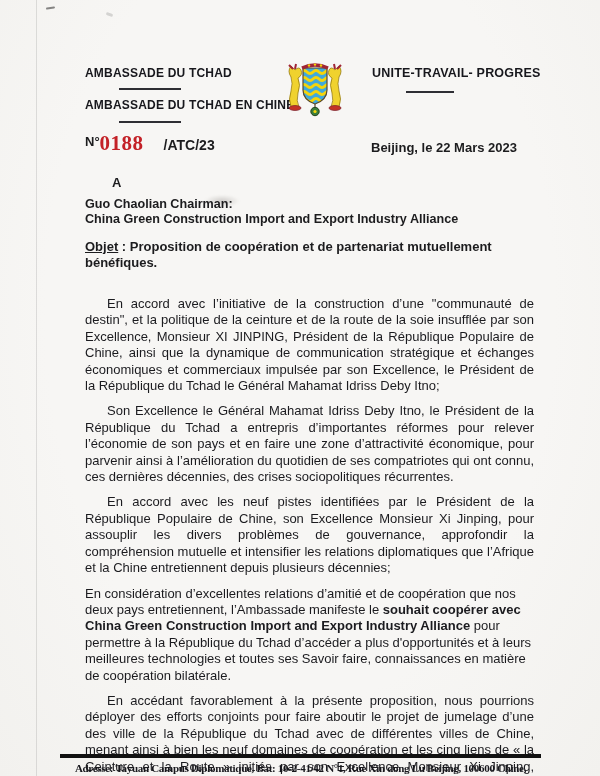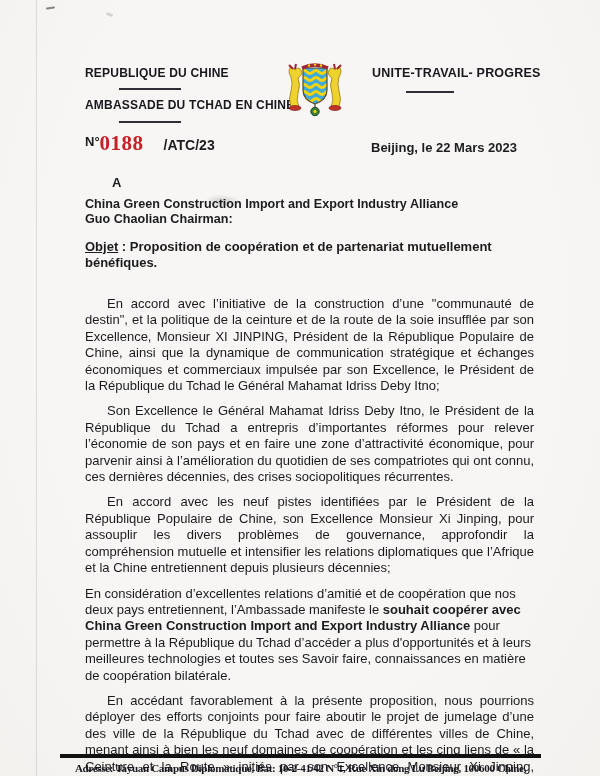--- a/index.html
+++ b/index.html
@@ -76,21 +76,21 @@
 </head>
 <body>
 
 <div class="page">
 
   <div class="scan-edge"></div>
   <div class="scan-mark-1"></div>
   <div class="scan-mark-2"></div>
 
   <div class="header-left">
-    <div class="h-line">REPUBLIQUE DU CHINE</div>
+    <div class="h-line">AMBASSADE DU TCHAD</div>
     <div class="rule rule-1"></div>
     <div class="h-line">AMBASSADE DU TCHAD EN CHINE</div>
     <div class="rule rule-2"></div>
   </div>
 
   <div class="emblem">
     <svg viewBox="0 0 64 58" width="64" height="58">
 
       <g stroke="#8a6d00" stroke-width="0.7">
         <path d="M8,16 Q4,10 8,5 L12,9 Q16,5 18,9 Q20,14 15,17 Q18,24 15,32 Q13,40 16,46 L8,46 Q5,38 8,30 Q10,22 8,16 Z" fill="#f0d22e"></path>
@@ -137,22 +137,22 @@
 
   <div class="ref-line">
     <span class="ref-prefix">N°</span><span class="ref-number">0188</span><span class="ref-suffix">/ATC/23</span>
   </div>
 
   <div class="dateline">Beijing, le 22 Mars 2023</div>
 
   <div class="salutation">A</div>
   <div class="stamp-smudge"></div>
   <div class="recipient">
+    <div>Guo Chaolian Chairman:</div>
     <div>China Green Construction Import and Export Industry Alliance</div>
-    <div>Guo Chaolian Chairman:</div>
   </div>
 
   <div class="subject">
     <span class="obj-label">Objet</span><span> : </span><span>Proposition de coopération et de partenariat mutuellement bénéfiques.</span>
   </div>
 
   <div class="body-block">
     <p class="just ind"><span>En accord avec l’initiative de la construction d’une "communauté de destin", et la politique de la ceinture et de la route de la soie insufflée par son Excellence, Monsieur XI JINPING, Président de la République Populaire de Chine, ainsi que la dynamique de communication stratégique et échanges économiques et commerciaux impulsée par son Excellence, le Président de la République du Tchad le Général Mahamat Idriss Deby Itno;</span></p>
     <p class="just ind"><span>Son Excellence le Général Mahamat Idriss Deby Itno, le Président de la République du Tchad a entrepris d’importantes réformes pour relever l’économie de son pays et en faire une zone d’attractivité économique, pour parvenir ainsi à l’amélioration du quotidien de ses compatriotes qui ont connu, ces dernières décennies, des crises sociopolitiques récurrentes.</span></p>
     <p class="just ind"><span>En accord avec les neuf pistes identifiées par le Président de la République Populaire de Chine, son Excellence Monsieur Xi Jinping, pour assouplir les divers problèmes de gouvernance, approfondir la compréhension mutuelle et intensifier les relations diplomatiques que l’Afrique et la Chine entretiennent depuis plusieurs décennies;</span></p>

